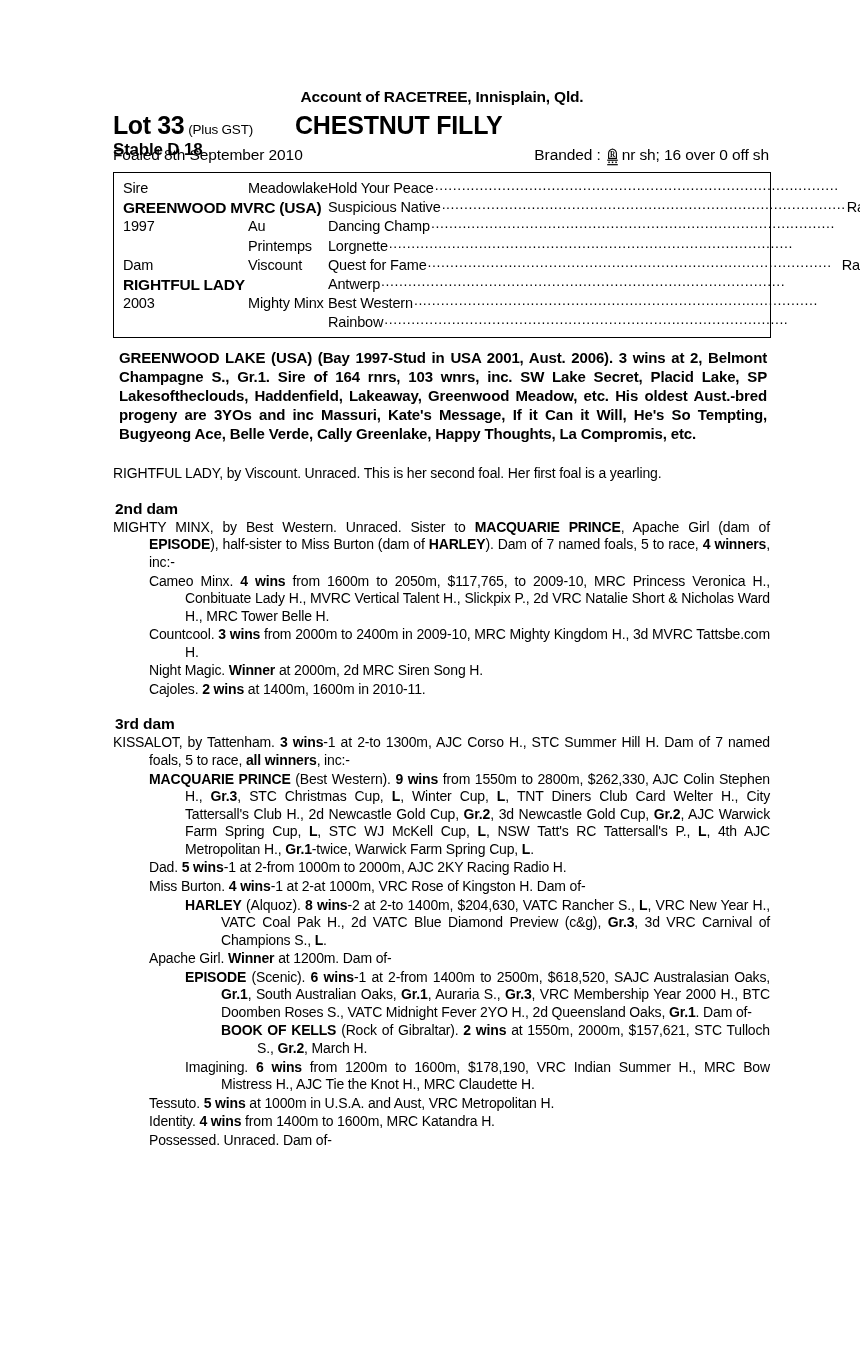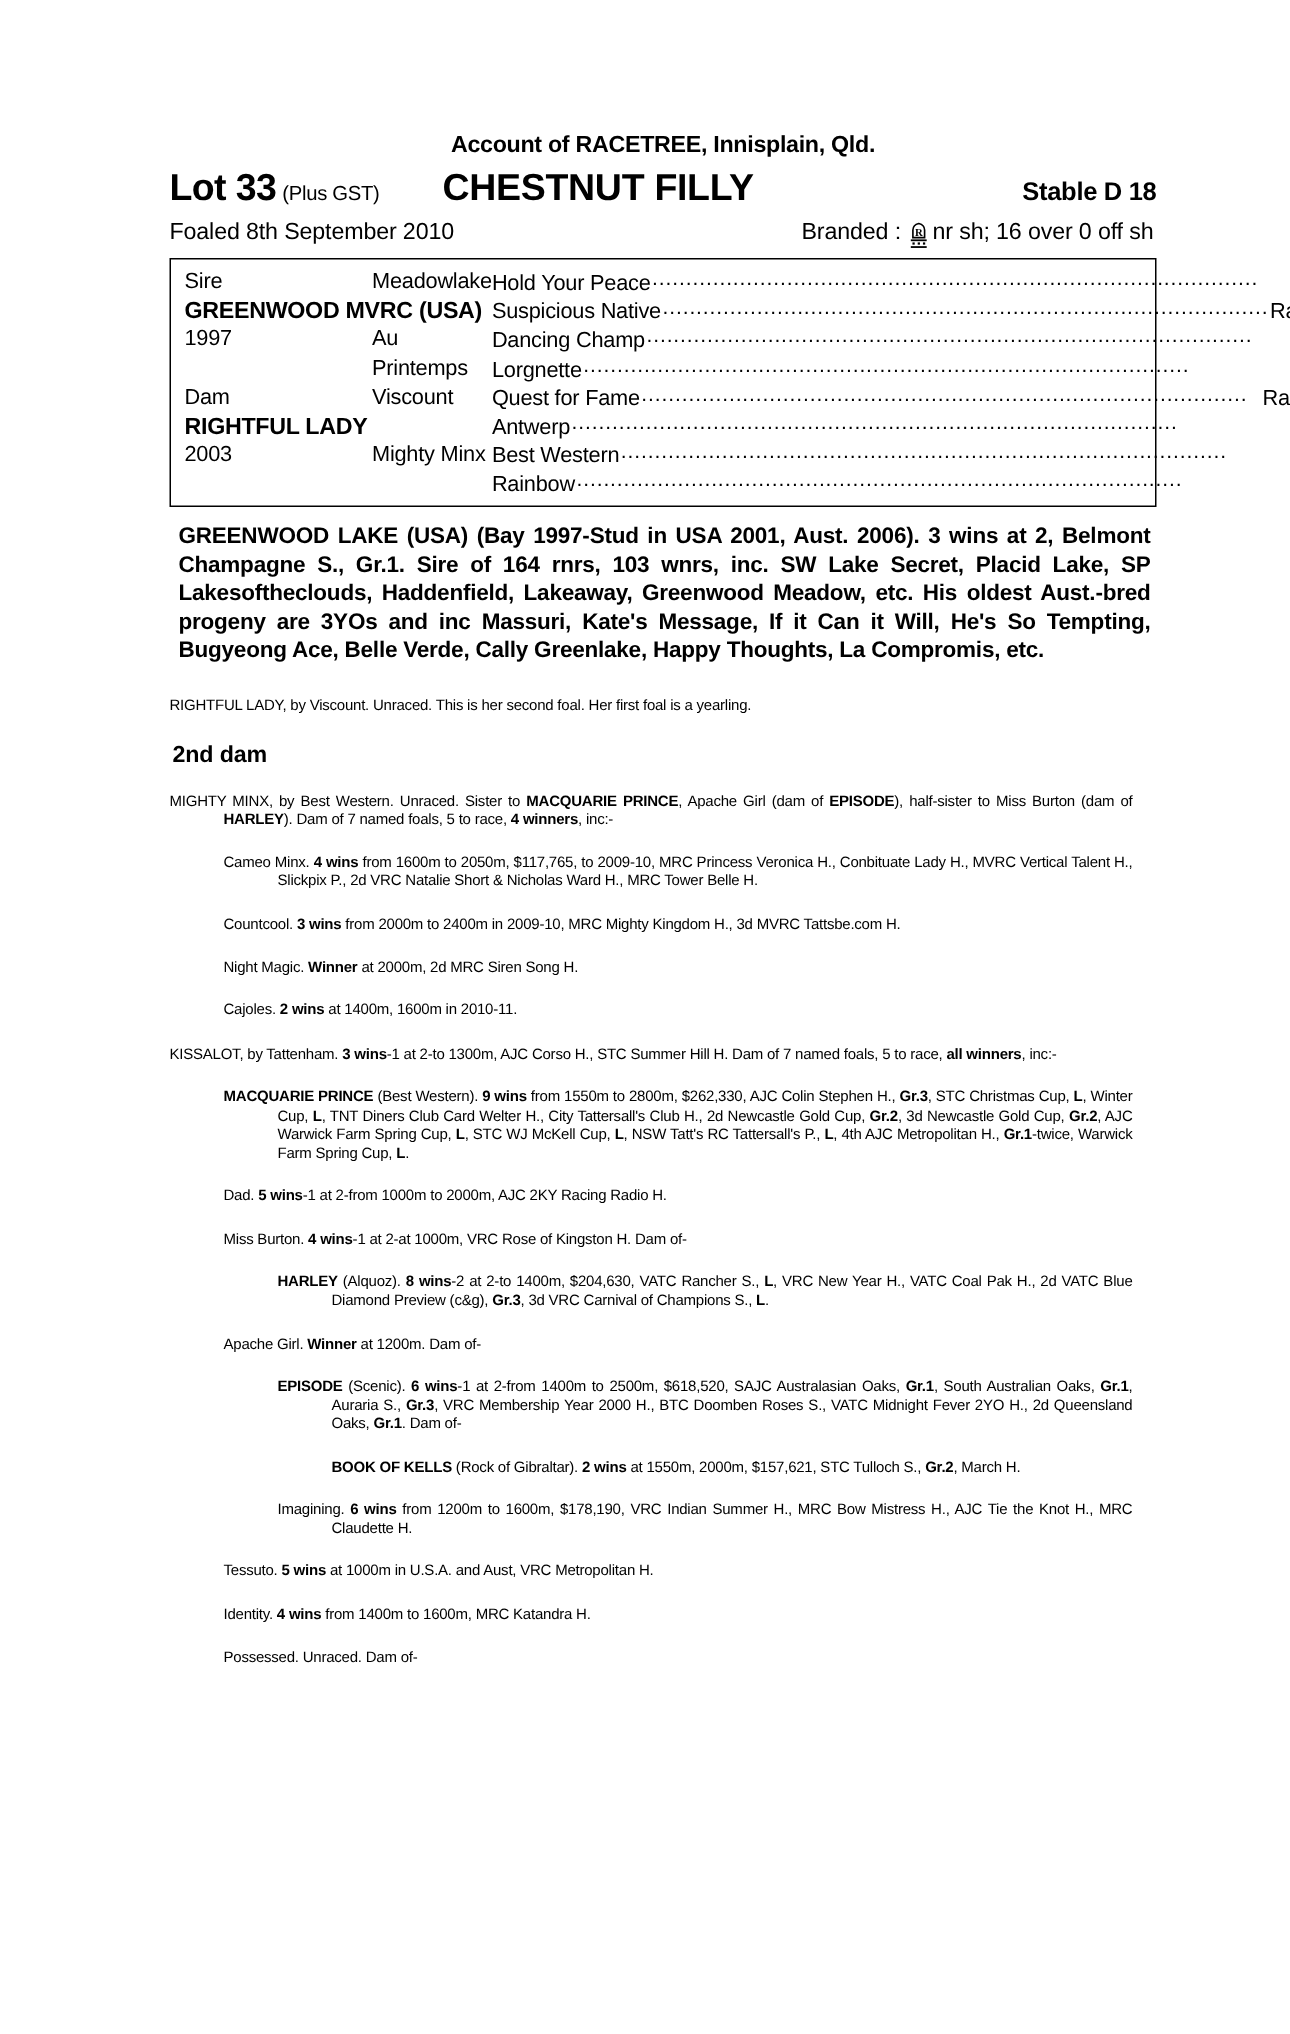--- a/index.html
+++ b/index.html
@@ -39,20 +39,21 @@
     letter-spacing: -0.2px;
     margin: 0 0 6px 0;
     line-height: 1.1;
   }
   .lot-row {
     display: flex;
     align-items: baseline;
     justify-content: space-between;
     margin: 4px 0 2px 0;
     height: 30px;
+    flex-direction: column;
   }
   .lot-left {
     display: flex;
     align-items: baseline;
     white-space: nowrap;
   }
   .lot-number {
     font-size: 25px;
     font-weight: bold;
     letter-spacing: -0.4px;
@@ -174,26 +175,26 @@
   .dam-heading {
     font-weight: bold;
     font-size: 15.5px;
     margin: 0 0 1px 2px;
     letter-spacing: -0.1px;
   }
   .dam-section { margin-bottom: 17px; }
   .dam-section.last { margin-bottom: 0; }
 
   .entry {
-    font-size: 10px;
+    font-size: 14px;
     line-height: 1.255;
     text-align: justify;
     text-justify: inter-word;
     letter-spacing: -0.15px;
-    margin: 16px;
+    margin: 1px;
     padding-left: 2px;
     text-indent: 0;
   }
   
   .lvl0 { margin-left: 0px;  padding-left: 36px; text-indent: -36px; }
   .lvl1 { margin-left: 36px; padding-left: 36px; text-indent: -36px; }
   .lvl2 { margin-left: 72px; padding-left: 36px; text-indent: -36px; }
   .lvl3 { margin-left: 108px;padding-left: 36px; text-indent: -36px; }
 
   .entry b { font-weight: bold; }
@@ -314,20 +315,21 @@
         </div>
         <div class="dam-section">
           <div class="dam-heading">2nd dam</div>
           <p class="entry lvl0">MIGHTY MINX, by Best Western. Unraced. Sister to <b>MACQUARIE PRINCE</b>, Apache Girl (dam of <b>EPISODE</b>), half-sister to Miss Burton (dam of <b>HARLEY</b>). Dam of 7 named foals, 5 to race, <b>4 winners</b>, inc:-</p>
           <p class="entry lvl1">Cameo Minx. <b>4 wins</b> from 1600m to 2050m, $117,765, to 2009-10, MRC Princess Veronica H., Conbituate Lady H., MVRC Vertical Talent H., Slickpix P., 2d VRC Natalie Short &amp; Nicholas Ward H., MRC Tower Belle H.</p>
           <p class="entry lvl1">Countcool. <b>3 wins</b> from 2000m to 2400m in 2009-10, MRC Mighty Kingdom H., 3d MVRC Tattsbe.com H.</p>
           <p class="entry lvl1">Night Magic. <b>Winner</b> at 2000m, 2d MRC Siren Song H.</p>
           <p class="entry lvl1">Cajoles. <b>2 wins</b> at 1400m, 1600m in 2010-11.</p>
         </div>
         <div class="dam-section last">
+          <div class="dam-heading">3rd dam</div>
           <p class="entry lvl0">KISSALOT, by Tattenham. <b>3 wins</b>-1 at 2-to 1300m, AJC Corso H., STC Summer Hill H. Dam of 7 named foals, 5 to race, <b>all winners</b>, inc:-</p>
           <p class="entry lvl1"><b>MACQUARIE PRINCE</b> (Best Western). <b>9 wins</b> from 1550m to 2800m, $262,330, AJC Colin Stephen H., <b>Gr.3</b>, STC Christmas Cup, <b>L</b>, Winter Cup, <b>L</b>, TNT Diners Club Card Welter H., City Tattersall's Club H., 2d Newcastle Gold Cup, <b>Gr.2</b>, 3d Newcastle Gold Cup, <b>Gr.2</b>, AJC Warwick Farm Spring Cup, <b>L</b>, STC WJ McKell Cup, <b>L</b>, NSW Tatt's RC Tattersall's P., <b>L</b>, 4th AJC Metropolitan H., <b>Gr.1</b>-twice, Warwick Farm Spring Cup, <b>L</b>.</p>
           <p class="entry lvl1">Dad. <b>5 wins</b>-1 at 2-from 1000m to 2000m, AJC 2KY Racing Radio H.</p>
           <p class="entry lvl1">Miss Burton. <b>4 wins</b>-1 at 2-at 1000m, VRC Rose of Kingston H. Dam of-</p>
           <p class="entry lvl2"><b>HARLEY</b> (Alquoz). <b>8 wins</b>-2 at 2-to 1400m, $204,630, VATC Rancher S., <b>L</b>, VRC New Year H., VATC Coal Pak H., 2d VATC Blue Diamond Preview (c&amp;g), <b>Gr.3</b>, 3d VRC Carnival of Champions S., <b>L</b>.</p>
           <p class="entry lvl1">Apache Girl. <b>Winner</b> at 1200m. Dam of-</p>
           <p class="entry lvl2"><b>EPISODE</b> (Scenic). <b>6 wins</b>-1 at 2-from 1400m to 2500m, $618,520, SAJC Australasian Oaks, <b>Gr.1</b>, South Australian Oaks, <b>Gr.1</b>, Auraria S., <b>Gr.3</b>, VRC Membership Year 2000 H., BTC Doomben Roses S., VATC Midnight Fever 2YO H., 2d Queensland Oaks, <b>Gr.1</b>. Dam of-</p>
           <p class="entry lvl3"><b>BOOK OF KELLS</b> (Rock of Gibraltar). <b>2 wins</b> at 1550m, 2000m, $157,621, STC Tulloch S., <b>Gr.2</b>, March H.</p>
           <p class="entry lvl2">Imagining. <b>6 wins</b> from 1200m to 1600m, $178,190, VRC Indian Summer H., MRC Bow Mistress H., AJC Tie the Knot H., MRC Claudette H.</p>
           <p class="entry lvl1">Tessuto. <b>5 wins</b> at 1000m in U.S.A. and Aust, VRC Metropolitan H.</p>

